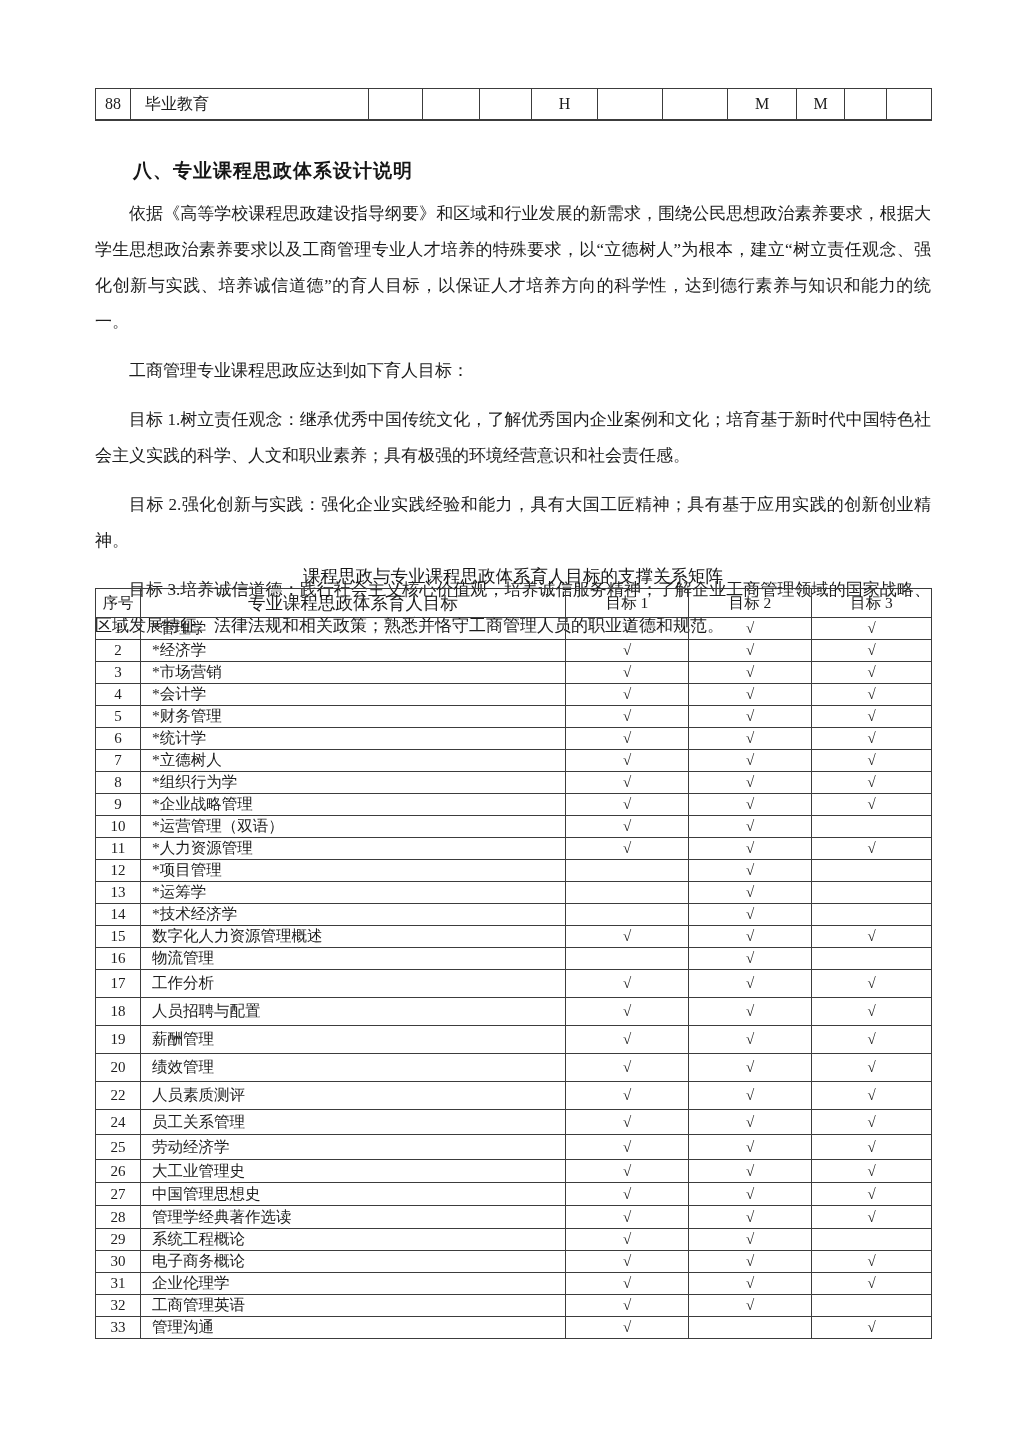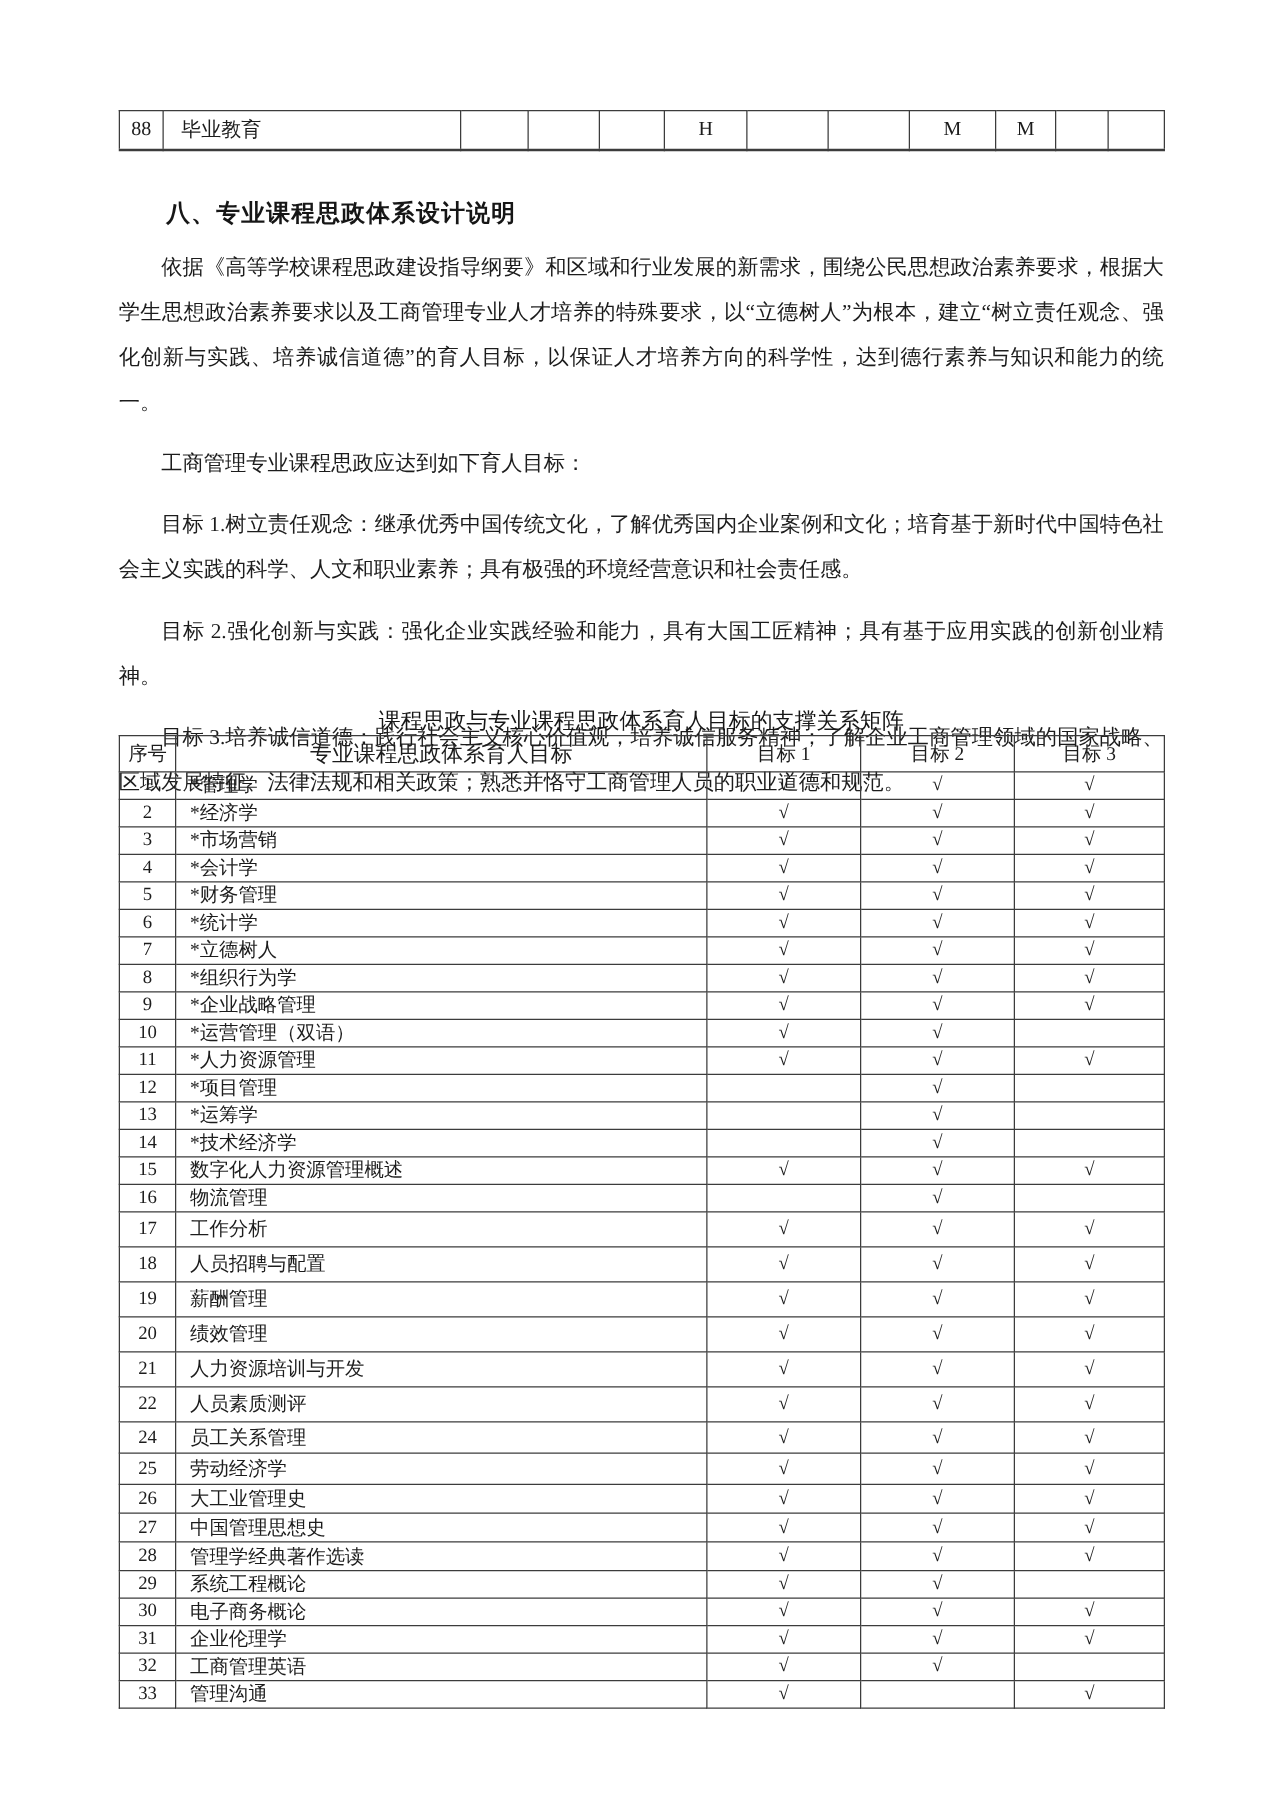--- a/index.html
+++ b/index.html
@@ -258,27 +258,20 @@
           <td class="c-goal">√</td>
           <td class="c-goal">√</td>
         </tr>
         <tr style="height: 28px;">
           <td class="c-seq">20</td>
           <td class="c-course">绩效管理</td>
           <td class="c-goal">√</td>
           <td class="c-goal">√</td>
           <td class="c-goal">√</td>
         </tr>
-        <tr style="height: 28px;">
-          <td class="c-seq">21</td>
-          <td class="c-course">人力资源培训与开发</td>
-          <td class="c-goal">√</td>
-          <td class="c-goal">√</td>
-          <td class="c-goal">√</td>
-        </tr>
         <tr style="height: 28px; margin-top: 24px;">
           <td class="c-seq">22</td>
           <td class="c-course">人员素质测评</td>
           <td class="c-goal">√</td>
           <td class="c-goal">√</td>
           <td class="c-goal">√</td>
         </tr>
         <tr style="height: 25px;">
           <td class="c-seq">24</td>
           <td class="c-course">员工关系管理</td>

